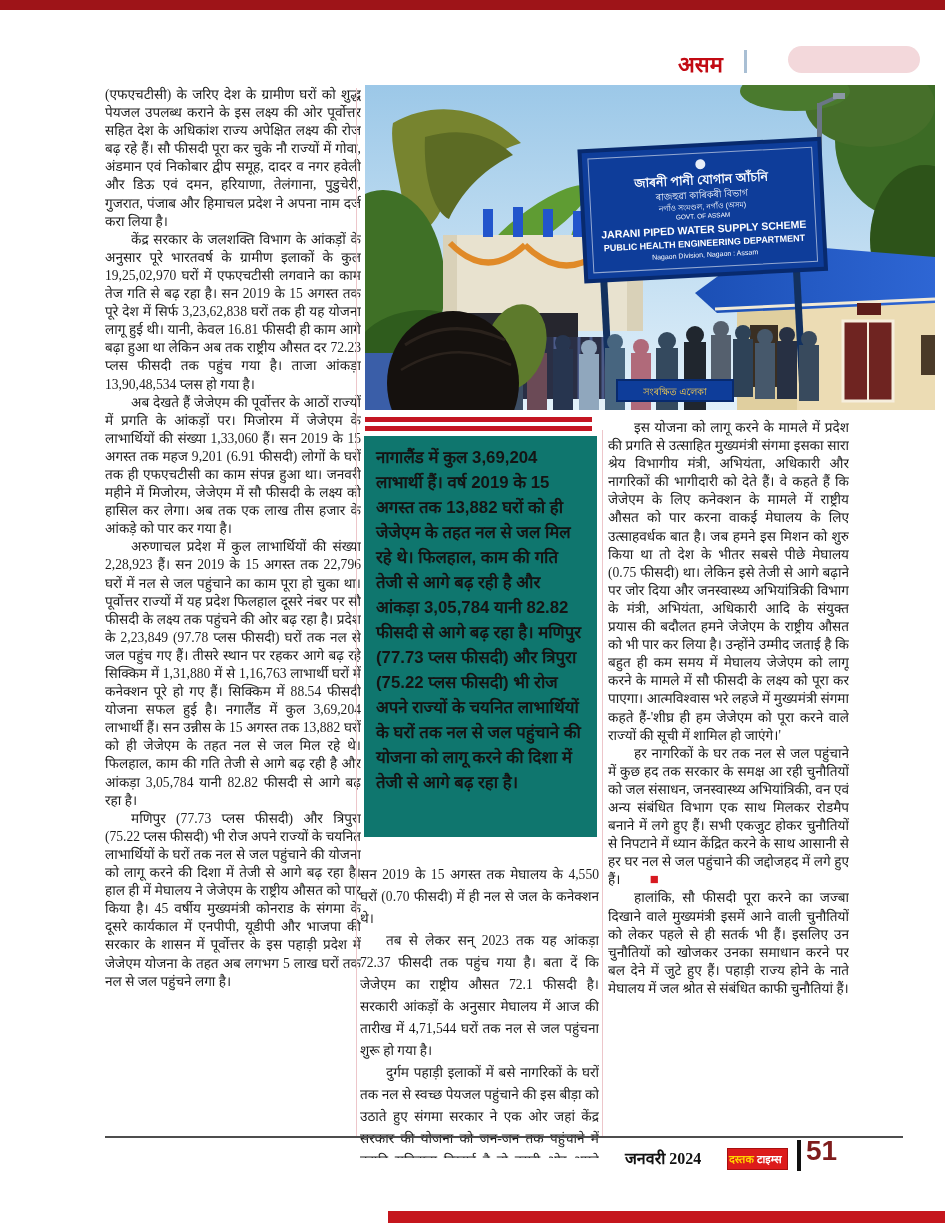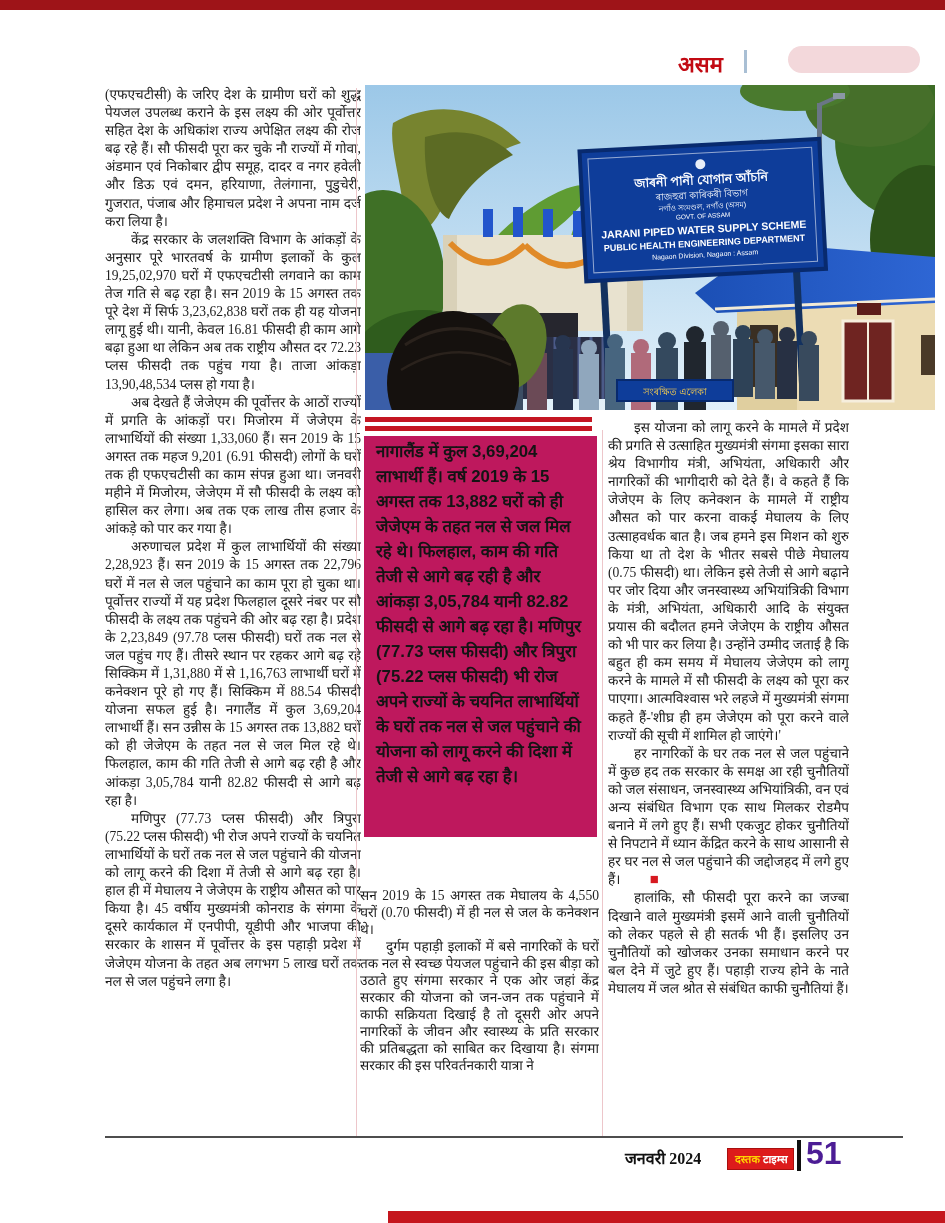--- a/index.html
+++ b/index.html
@@ -10,49 +10,49 @@
 
   .section-label{position:absolute;left:678px;top:48px;font-family:"Liberation Sans",sans-serif;
         font-weight:bold;font-size:22px;color:#c20a13;}
   .header-divider{position:absolute;left:744px;top:50px;width:3px;height:23px;background:#a9bfd4;}
   .header-pill{position:absolute;left:788px;top:46px;width:132px;height:27px;border-radius:14px;background:#f3d8db;}
 
   .col{position:absolute;text-align:justify;font-size:13.6px;line-height:18.1px;overflow:hidden;}
   .col p{margin:0;}
   .col p.indent{text-indent:26px;}
   .col1{left:105px;top:86px;width:256px;height:1052px;}
-  .col2{left:360px;top:887px;width:239px;height:294px;line-height:17px;}
+  .col2{left:360px;top:864px;width:239px;height:294px;line-height:22px;}
   .col3{left:608px;top:419px;width:241px;height:718px;}
 
   .vrule{position:absolute;width:1px;background:#edc6ca;}
   .vrule1{left:356px;top:88px;height:1048px;}
   .vrule2{left:602px;top:430px;height:706px;}
 
   .photo{position:absolute;left:365px;top:85px;width:570px;height:325px;overflow:hidden;background:#bcd9ee;}
 
   .double-rule{position:absolute;left:365px;top:417px;width:227px;}
   .double-rule .r1{height:5px;background:#c41622;margin-bottom:4px;}
   .double-rule .r2{height:5px;background:#c41622;}
 
-  .pullquote{position:absolute;left:364px;top:436px;width:233px;height:401px;background:#be185d;
-        box-sizing:border-box;padding:3px 12px 10px 12px;overflow:hidden;}
+  .pullquote{position:absolute;left:364px;top:436px;width:233px;height:401px;background:#0f766e;
+        box-sizing:border-box;padding:9px 12px 10px 12px;overflow:hidden;}
   .pullquote p{margin:0;font-family:"Liberation Sans",sans-serif;font-weight:bold;
         font-size:16.8px;line-height:25px;color:#141414;text-align:left;}
 
   .endmark{display:inline-block;color:#d71920;font-size:15px;line-height:10px;}
 
   .footer-rule{position:absolute;left:105px;top:1136px;width:798px;height:2px;background:#4d4d4d;}
   .footer-date{position:absolute;left:625px;top:1147px;font-weight:bold;font-size:16px;color:#111;}
   .footer-logo{position:absolute;left:727px;top:1148px;background:#dd1b1b;color:#ffd400;
         font-family:"Liberation Sans",sans-serif;font-weight:bold;font-size:11px;
-        padding:2px 5px 3px 7px;border:1px solid #a80f0f;white-space:nowrap;}
+        padding:2px 5px 3px 1px;border:1px solid #a80f0f;white-space:nowrap;}
   .footer-logo .w2{color:#ffffff;}
   .footer-vbar{position:absolute;left:797px;top:1140px;width:4px;height:31px;background:#101010;}
   .footer-page{position:absolute;left:806px;top:1135px;font-family:"Liberation Sans",sans-serif;
-        font-weight:bold;font-size:32px;color:#4c1d95;}
+        font-weight:bold;font-size:28px;color:#7f1d1d;}
 </style>
 </head>
 <body>
 
 <div class="page">
 
   <div class="topbar"></div>
 
   <div class="section-label">असम</div>
   <div class="header-divider"></div>
@@ -243,20 +243,21 @@
     <div class="r1"></div>
       <div class="r2"></div>
   </div>
 
   <div class="pullquote">
     <p>नागालैंड में कुल 3,69,204 लाभार्थी हैं। वर्ष 2019 के 15 अगस्त तक 13,882 घरों को ही जेजेएम के तहत नल से जल मिल रहे थे। फिलहाल, काम की गति तेजी से आगे बढ़ रही है और आंकड़ा 3,05,784 यानी 82.82 फीसदी से आगे बढ़ रहा है। मणिपुर (77.73 प्लस फीसदी) और त्रिपुरा (75.22 प्लस फीसदी) भी रोज अपने राज्यों के चयनित लाभार्थियों के घरों तक नल से जल पहुंचाने की योजना को लागू करने की दिशा में तेजी से आगे बढ़ रहा है।</p>
   </div>
 
   <div class="col col2">
     <p>सन 2019 के 15 अगस्त तक मेघालय के 4,550 घरों (0.70 फीसदी) में ही नल से जल के कनेक्शन थे।</p>
+    <p class="indent">तब से लेकर सन् 2023 तक यह आंकड़ा 72.37 फीसदी तक पहुंच गया है। बता दें कि जेजेएम का राष्ट्रीय औसत 72.1 फीसदी है। सरकारी आंकड़ों के अनुसार मेघालय में आज की तारीख में 4,71,544 घरों तक नल से जल पहुंचना शुरू हो गया है।</p>
     <p class="indent">दुर्गम पहाड़ी इलाकों में बसे नागरिकों के घरों तक नल से स्वच्छ पेयजल पहुंचाने की इस बीड़ा को उठाते हुए संगमा सरकार ने एक ओर जहां केंद्र सरकार की योजना को जन-जन तक पहुंचाने में काफी सक्रियता दिखाई है तो दूसरी ओर अपने नागरिकों के जीवन और स्वास्थ्य के प्रति सरकार की प्रतिबद्धता को साबित कर दिखाया है। संगमा सरकार की इस परिवर्तनकारी यात्रा ने</p>
   </div>
 
   <div class="col col3">
     <p class="indent">इस योजना को लागू करने के मामले में प्रदेश की प्रगति से उत्साहित मुख्यमंत्री संगमा इसका सारा श्रेय विभागीय मंत्री, अभियंता, अधिकारी और नागरिकों की भागीदारी को देते हैं। वे कहते हैं कि जेजेएम के लिए कनेक्शन के मामले में राष्ट्रीय औसत को पार करना वाकई मेघालय के लिए उत्साहवर्धक बात है। जब हमने इस मिशन को शुरु किया था तो देश के भीतर सबसे पीछे मेघालय (0.75 फीसदी) था। लेकिन इसे तेजी से आगे बढ़ाने पर जोर दिया और जनस्वास्थ्य अभियांत्रिकी विभाग के मंत्री, अभियंता, अधिकारी आदि के संयुक्त प्रयास की बदौलत हमने जेजेएम के राष्ट्रीय औसत को भी पार कर लिया है। उन्होंने उम्मीद जताई है कि बहुत ही कम समय में मेघालय जेजेएम को लागू करने के मामले में सौ फीसदी के लक्ष्य को पूरा कर पाएगा। आत्मविश्वास भरे लहजे में मुख्यमंत्री संगमा कहते हैं-'शीघ्र ही हम जेजेएम को पूरा करने वाले राज्यों की सूची में शामिल हो जाएंगे।'</p>
     <p class="indent"><span>हर नागरिकों के घर तक नल से जल पहुंचाने में कुछ हद तक सरकार के समक्ष आ रही चुनौतियों को जल संसाधन, जनस्वास्थ्य अभियांत्रिकी, वन एवं अन्य संबंधित विभाग एक साथ मिलकर रोडमैप बनाने में लगे हुए हैं। सभी एकजुट होकर चुनौतियों से निपटाने में ध्यान केंद्रित करने के साथ आसानी से हर घर नल से जल पहुंचाने की जद्दोजहद में लगे हुए हैं। </span><span class="endmark">■</span></p>
     <p class="indent">हालांकि, सौ फीसदी पूरा करने का जज्बा दिखाने वाले मुख्यमंत्री इसमें आने वाली चुनौतियों को लेकर पहले से ही सतर्क भी हैं। इसलिए उन चुनौतियों को खोजकर उनका समाधान करने पर बल देने में जुटे हुए हैं। पहाड़ी राज्य होने के नाते मेघालय में जल श्रोत से संबंधित काफी चुनौतियां हैं।</p>
   </div>
 
   <div class="vrule vrule1"></div>

